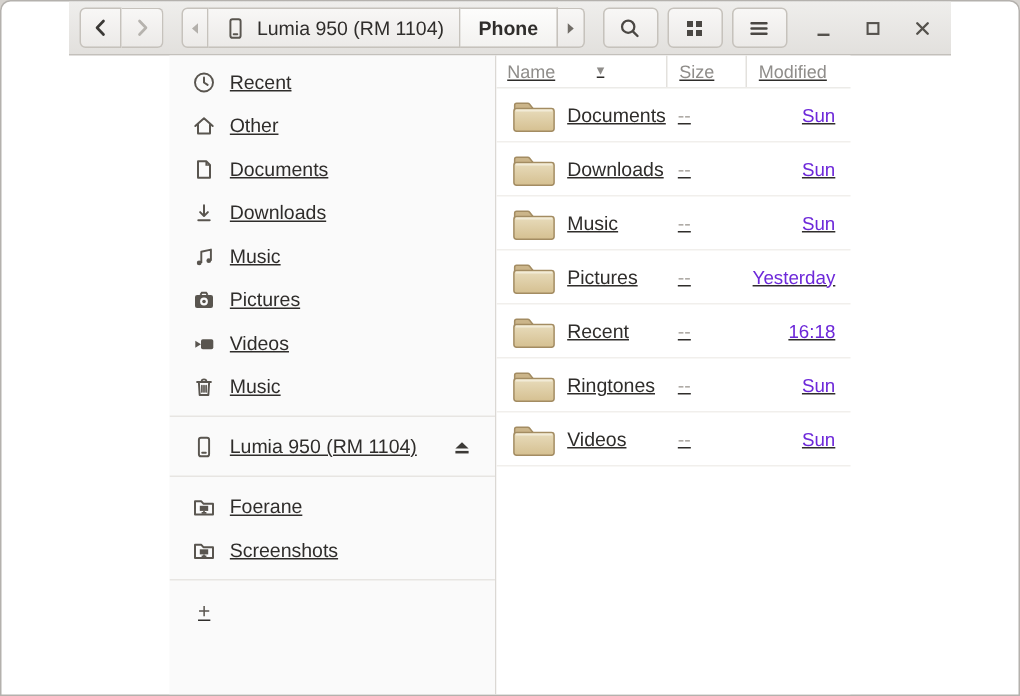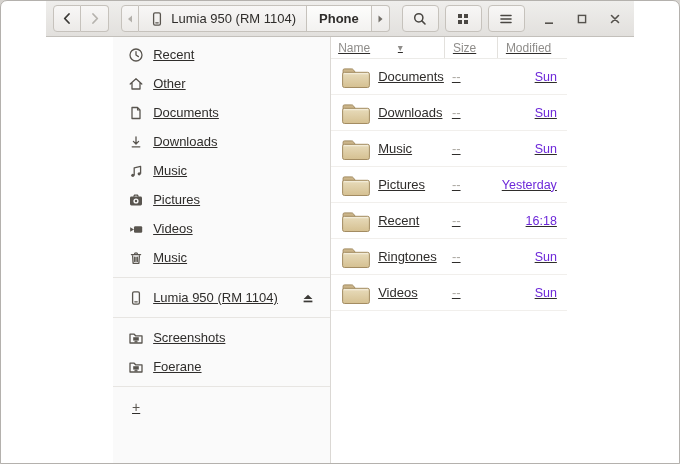--- a/index.html
+++ b/index.html
@@ -247,30 +247,30 @@
       </div>
 
       <div class="side-sep"></div>
 
       <div class="side-item">
         <svg class="sicon" viewBox="0 0 16 16">
           <path d="M2 4.2 H6.2 L7.6 5.8 H14 V13 H2 Z" fill="none" stroke="#59554f" stroke-width="1.3" stroke-linejoin="round"></path>
           <rect x="5.2" y="7.2" width="5.6" height="3.4" fill="#59554f"></rect>
           <path d="M8 10.6 V11.6 M6.4 11.9 H9.6" stroke="#59554f" stroke-width="1.1"></path>
         </svg>
-        <span class="slabel">Screenshots</span>
+        <span class="slabel">Foerane</span>
       </div>
 
       <div class="side-item">
         <svg class="sicon" viewBox="0 0 16 16">
           <path d="M2 4.2 H6.2 L7.6 5.8 H14 V13 H2 Z" fill="none" stroke="#59554f" stroke-width="1.3" stroke-linejoin="round"></path>
           <rect x="5.2" y="7.2" width="5.6" height="3.4" fill="#59554f"></rect>
           <path d="M8 10.6 V11.6 M6.4 11.9 H9.6" stroke="#59554f" stroke-width="1.1"></path>
         </svg>
-        <span class="slabel">Foerane</span>
+        <span class="slabel">Screenshots</span>
       </div>
 
       <div class="side-sep"></div>
 
       <div class="side-item">
         <span class="plus">+</span>
       </div>
     </div>
 
     <div class="main">

